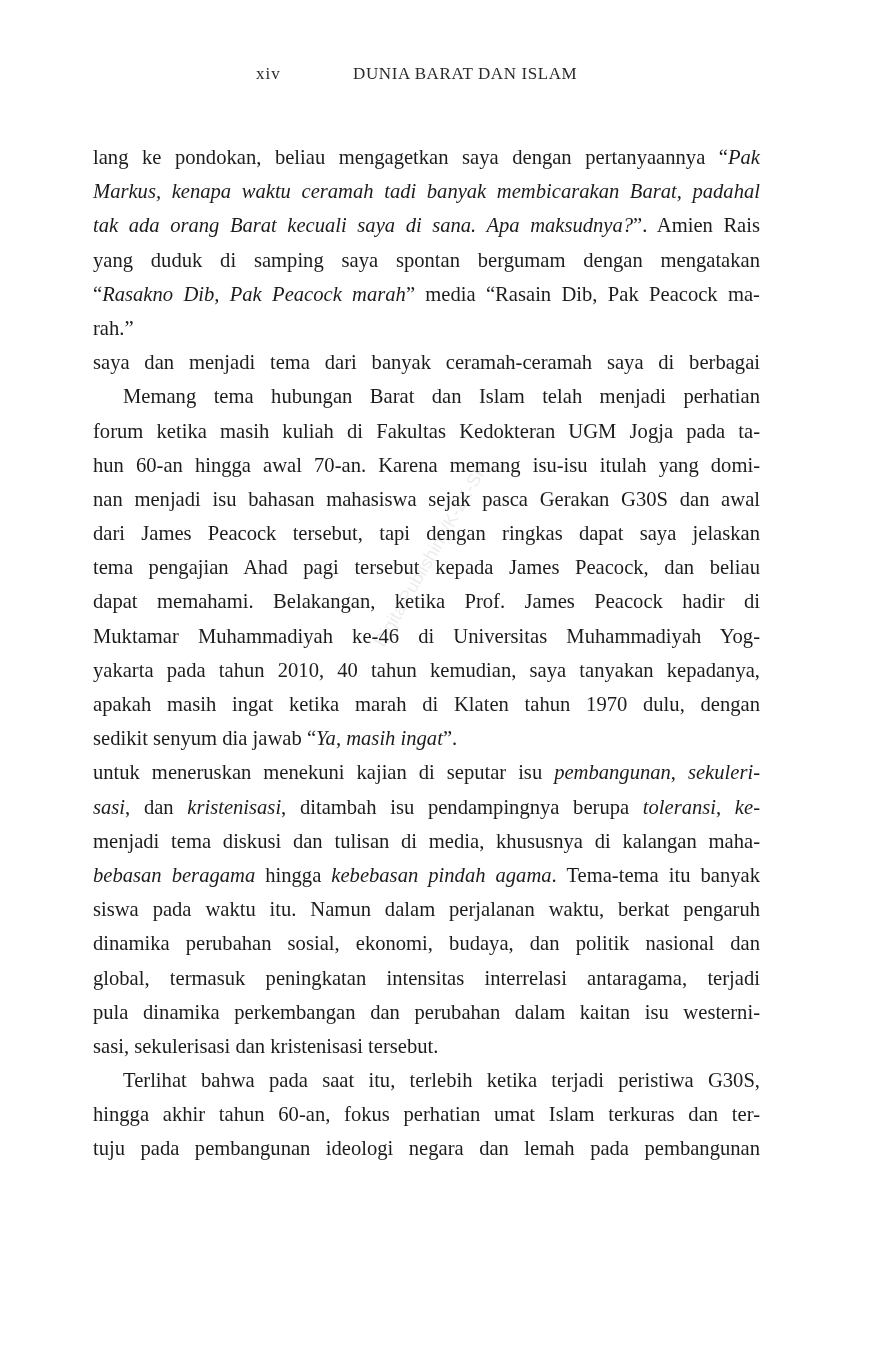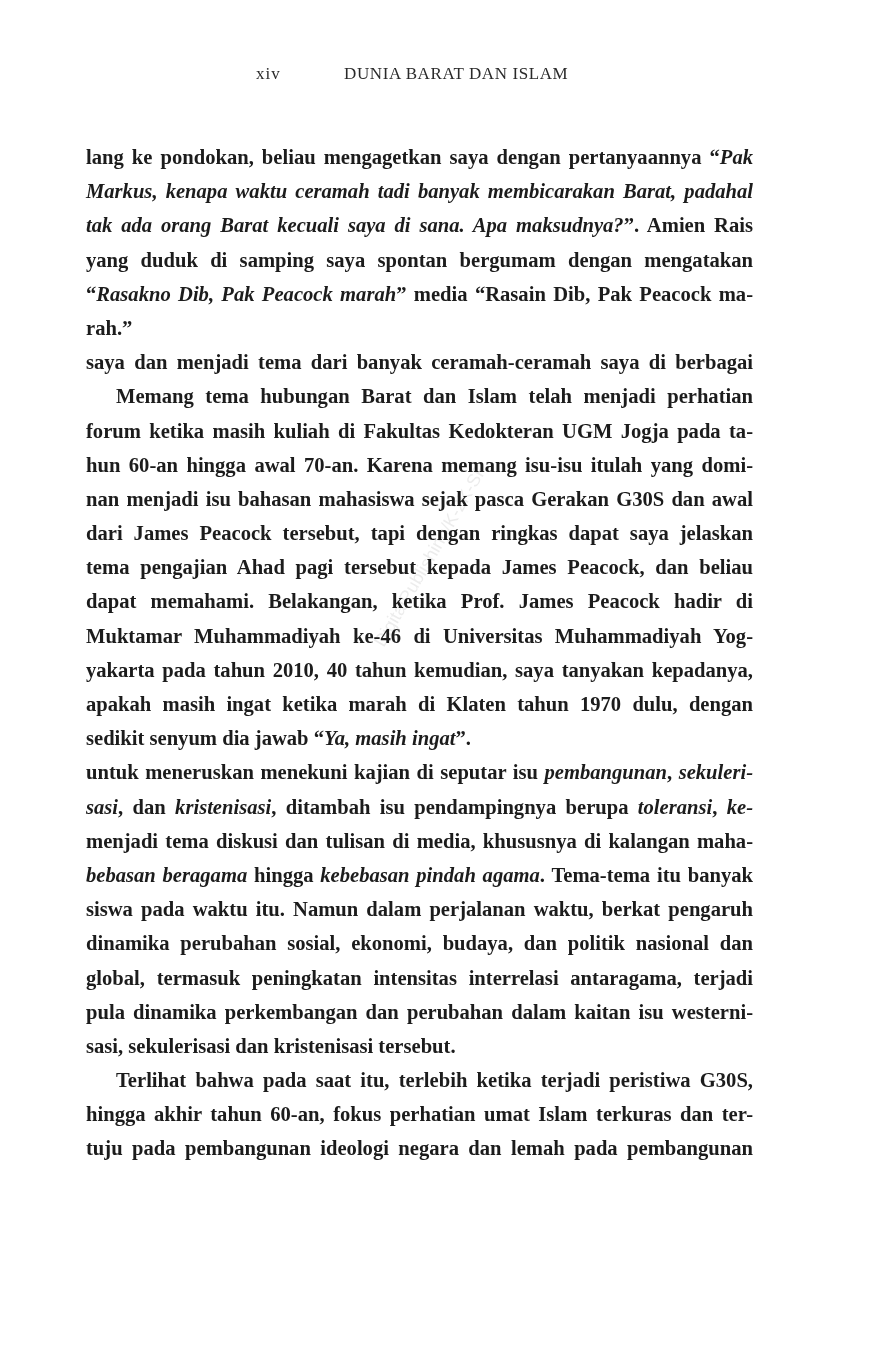--- a/index.html
+++ b/index.html
@@ -25,32 +25,31 @@
       color: #2a2a2a;
     }
     .page-number {
       position: absolute;
       left: 256px;
       top: 0;
       letter-spacing: 1px;
     }
     .running-title {
       position: absolute;
-      left: 344px;
+      left: 353px;
       top: 0;
       letter-spacing: 0.6px;
       text-align: center;
     }
     .body-text {
       position: absolute;
       top: 140px;
-      left: 86px;
+      left: 93px;
       width: 667px;
       font-size: 20.6px;
-      font-weight: bold;
     }
     .line {
       height: 34.2px;
       line-height: 34.2px;
       text-align: justify;
       text-align-last: justify;
       white-space: nowrap;
       overflow: visible;
     }
     .line.last {

